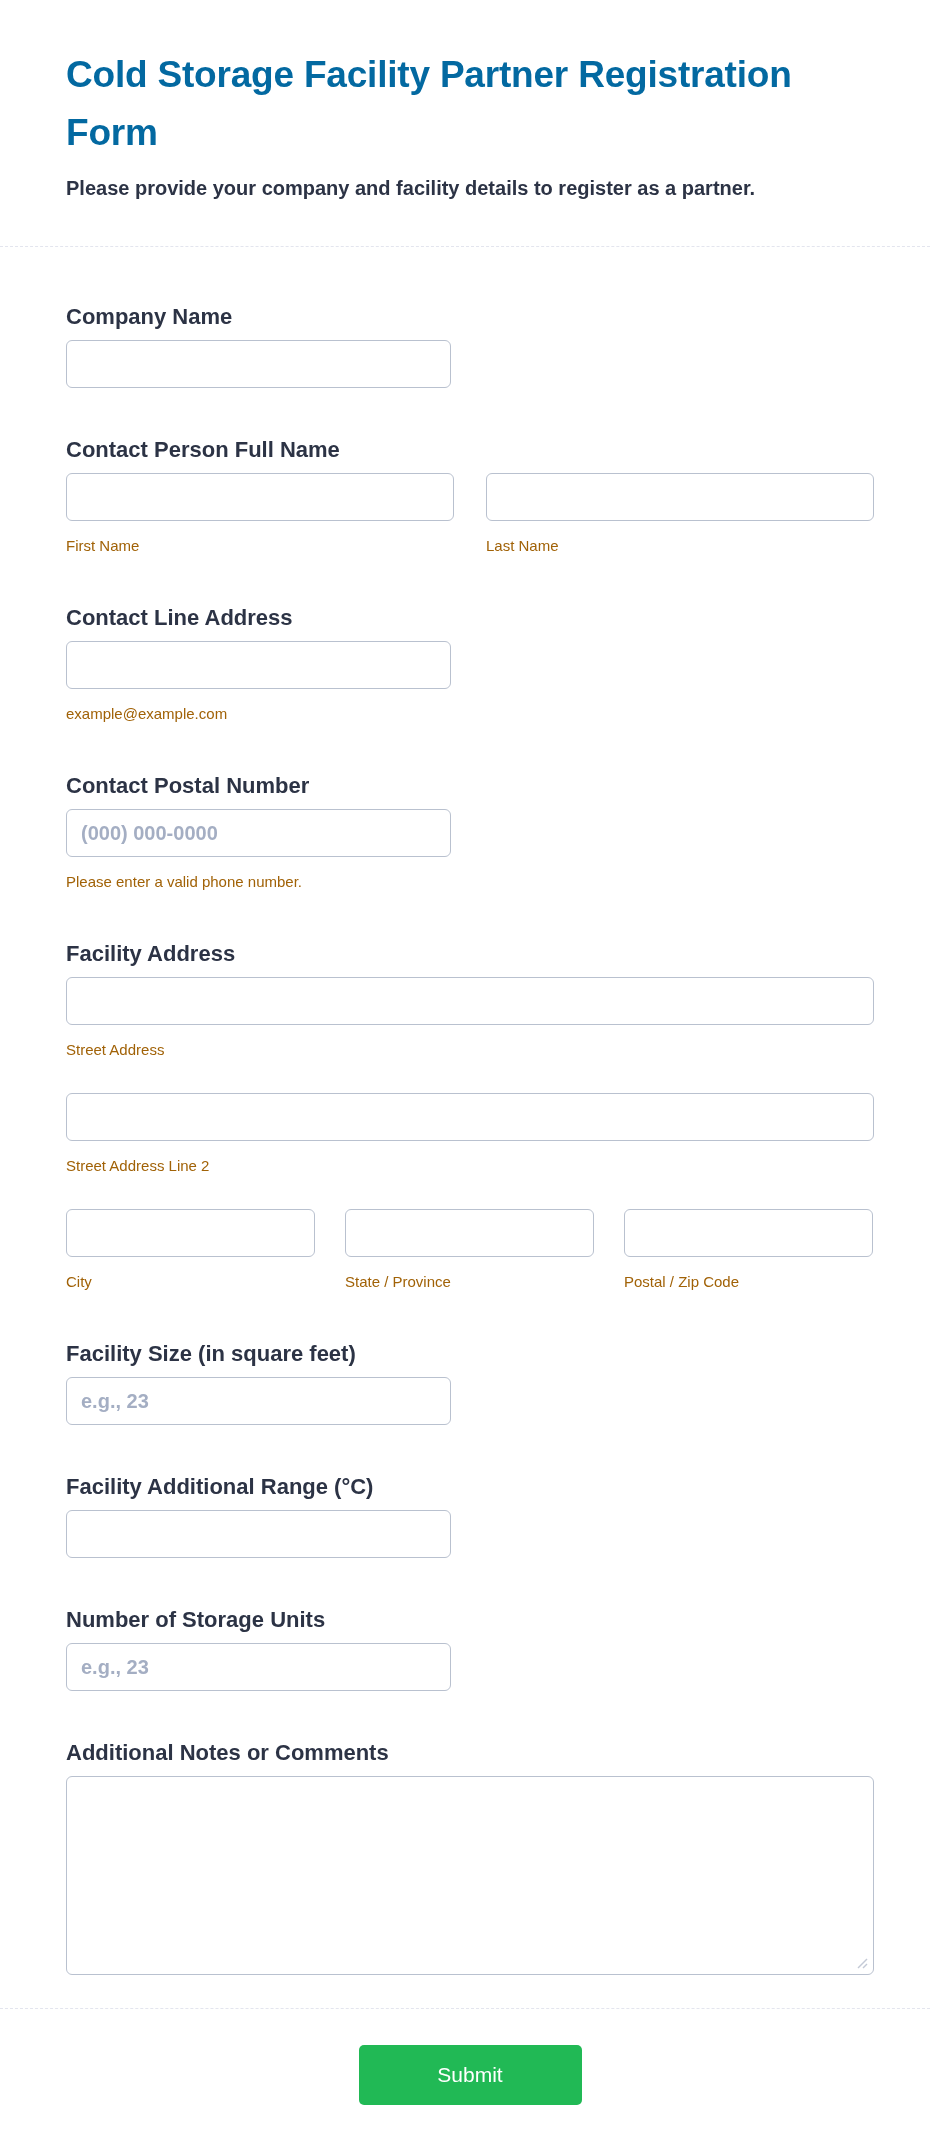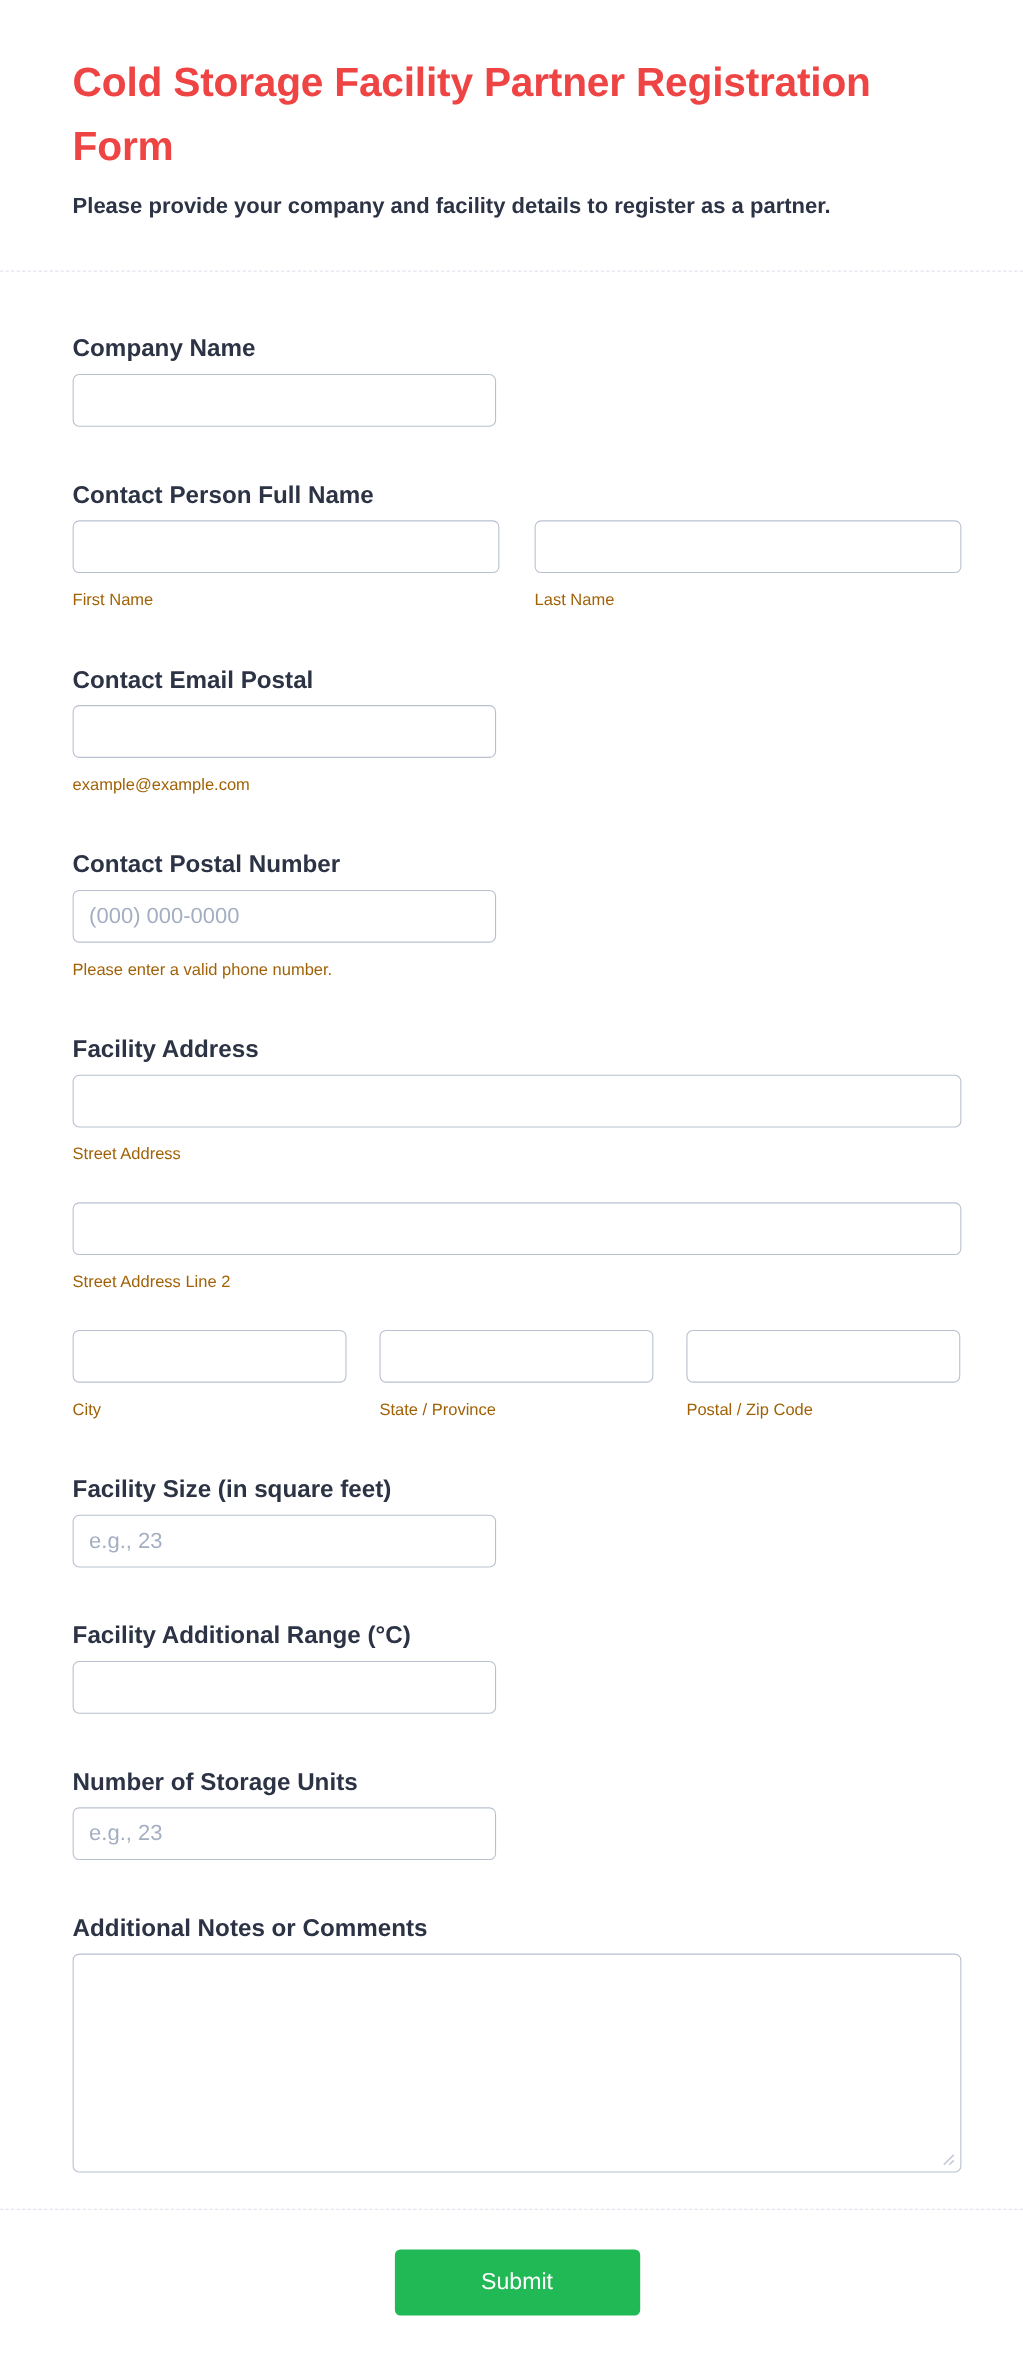--- a/index.html
+++ b/index.html
@@ -17,21 +17,21 @@
   
   .form-header {
     padding: 46px 56px 45px 66px;
     border-bottom: 1px dashed #e3e5ee;
   }
   .form-title {
     margin: 0;
     font-size: 37px;
     line-height: 58px;
     font-weight: 700;
-    color: #ef4444;
+    color: #0369a1;
     letter-spacing: -0.2px;
   }
   .form-subtitle {
     margin: 13px 0 0 0;
     font-size: 20px;
     line-height: 26px;
     font-weight: 700;
     color: #2c3345;
   }
   
@@ -53,20 +53,21 @@
     height: 48px;
     border: 1px solid #b9c1cf;
     border-radius: 6px;
     background: #ffffff;
     font-family: inherit;
     font-size: 20px;
     color: #2c3345;
     padding: 0 14px;
     outline: none;
     display: block;
+    font-weight: bold;
   }
   .tb::placeholder, textarea.ta::placeholder { color: #a4aec3; opacity: 1; }
   .w-short { width: 385px; }
   .w-full  { width: 100%; }
   .sub-label {
     font-size: 15px;
     line-height: 20px;
     font-weight: 400;
     color: #a16207;
     margin-top: 15px;
@@ -147,21 +148,21 @@
           <div class="sub-label">First Name</div>
         </div>
         <div class="col">
           <input type="text" class="tb" value="" style="">
           <div class="sub-label">Last Name</div>
         </div>
       </div>
     </div>
 
     <div class="question">
-      <label class="q-label">Contact Email Postal</label>
+      <label class="q-label">Contact Line Address</label>
       <input type="text" class="tb w-short" value="" style="">
       <div class="sub-label">example@example.com</div>
     </div>
 
     <div class="question">
       <label class="q-label">Contact Postal Number</label>
       <input type="text" class="tb w-short" placeholder="(000) 000-0000" style="">
       <div class="sub-label">Please enter a valid phone number.</div>
     </div>
 

